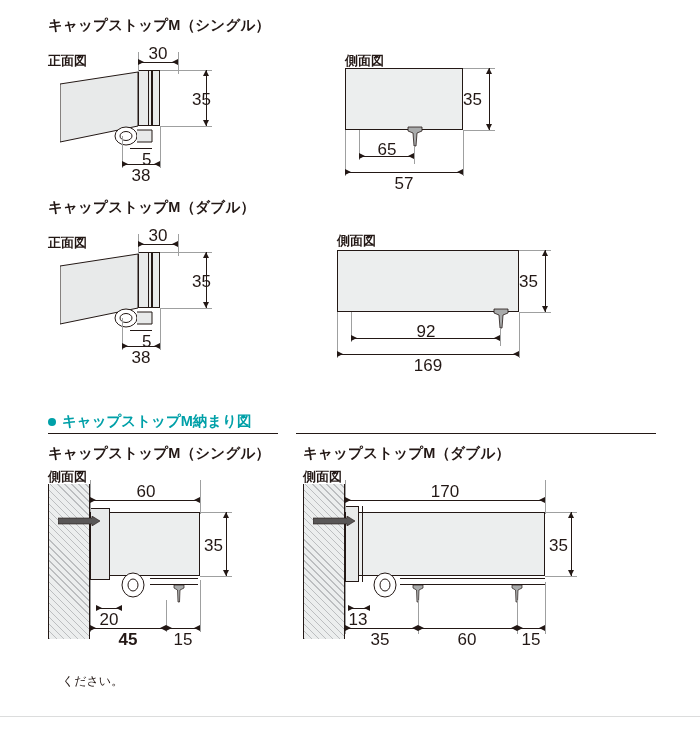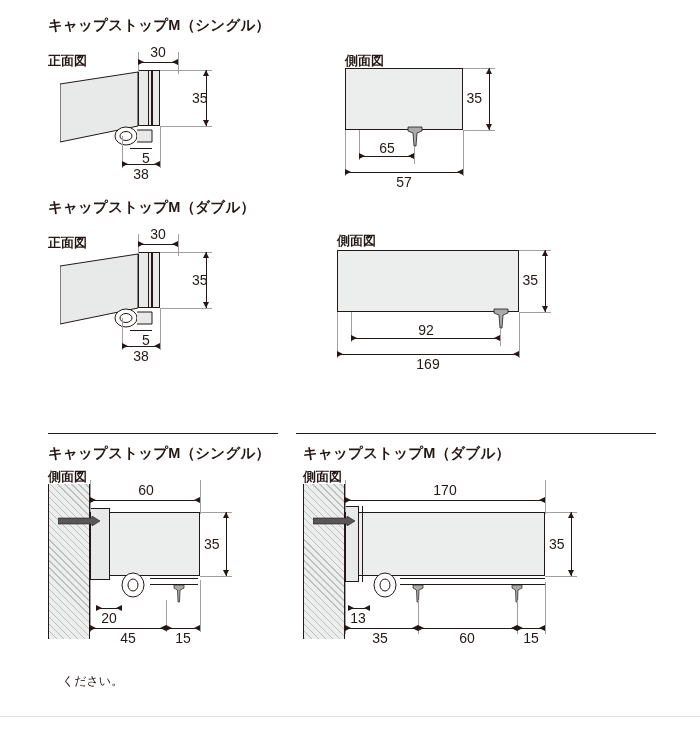--- a/index.html
+++ b/index.html
@@ -30,21 +30,21 @@
     color: #231815;
     white-space: nowrap;
   }
   .view-label {
     font-size: 13px;
     font-weight: bold;
     color: #231815;
     white-space: nowrap;
   }
   .dim {
-    font-size: 14px;
+    font-size: 17px;
     color: #231815;
     white-space: nowrap;
     text-align: center;
   }
   .note {
     font-size: 12px;
     color: #231815;
     line-height: 1.55;
   }
   .note-small {
@@ -264,20 +264,24 @@
   <div class="abs arrL" style="left:494px; top:335px;"></div>
   <div class="abs dim" style="left:410px; top:322px; width:32px;">92</div>
 
   <div class="abs ext" style="left:337px; top:312px; width:1px; height:46px;"></div>
   <div class="abs ext" style="left:519px; top:312px; width:1px; height:46px;"></div>
   <div class="abs hline" style="left:337px; top:354px; width:182px;"></div>
   <div class="abs arrR" style="left:337px; top:351px;"></div>
   <div class="abs arrL" style="left:513px; top:351px;"></div>
   <div class="abs dim" style="left:412px; top:356px; width:32px;">169</div>
 
+  <div class="abs bullet-title" style="left:48px; top:412px;">
+    <span class="bullet"></span>
+    <span class="bullet-text">キャップストップM納まり図</span>
+  </div>
   <div class="abs underline-bar" style="left:48px; top:433px; width:230px;"></div>
 
   <div class="abs underline-bar" style="left:296px; top:433px; width:360px;"></div>
 
   <div class="abs sec-title" style="left:48px; top:444px;">キャップストップM（シングル）</div>
   <div class="abs view-label" style="left:48px; top:468px;">側面図</div>
 
   <div class="abs wall" style="left:48px; top:484px; width:42px; height:155px;"></div>
 
   <div class="abs fill-gray2" style="left:90px; top:512px; width:110px; height:64px;"></div>
@@ -315,21 +319,21 @@
   <div class="abs arrR" style="left:96px; top:605px;"></div>
   <div class="abs arrL" style="left:116px; top:605px;"></div>
   <div class="abs dim" style="left:96px; top:610px; width:26px;">20</div>
 
   <div class="abs ext" style="left:90px; top:580px; width:1px; height:52px;"></div>
   <div class="abs ext" style="left:166px; top:600px; width:1px; height:32px;"></div>
   <div class="abs ext" style="left:200px; top:580px; width:1px; height:52px;"></div>
   <div class="abs hline" style="left:90px; top:628px; width:76px;"></div>
   <div class="abs arrR" style="left:90px; top:625px;"></div>
   <div class="abs arrL" style="left:160px; top:625px;"></div>
-  <div class="abs dim" style="left:114px; top:630px; width:28px;">45</div>
+  <div class="abs dim" style="left:114px; top:630px; width:28px;font-weight:bold;">45</div>
   <div class="abs hline" style="left:166px; top:628px; width:34px;"></div>
   <div class="abs arrR" style="left:166px; top:625px;"></div>
   <div class="abs arrL" style="left:194px; top:625px;"></div>
   <div class="abs dim" style="left:170px; top:630px; width:26px;">15</div>
 
   <div class="abs sec-title" style="left:303px; top:444px;">キャップストップM（ダブル）</div>
   <div class="abs view-label" style="left:303px; top:468px;">側面図</div>
 
   <div class="abs wall" style="left:303px; top:484px; width:42px; height:155px;"></div>
 

